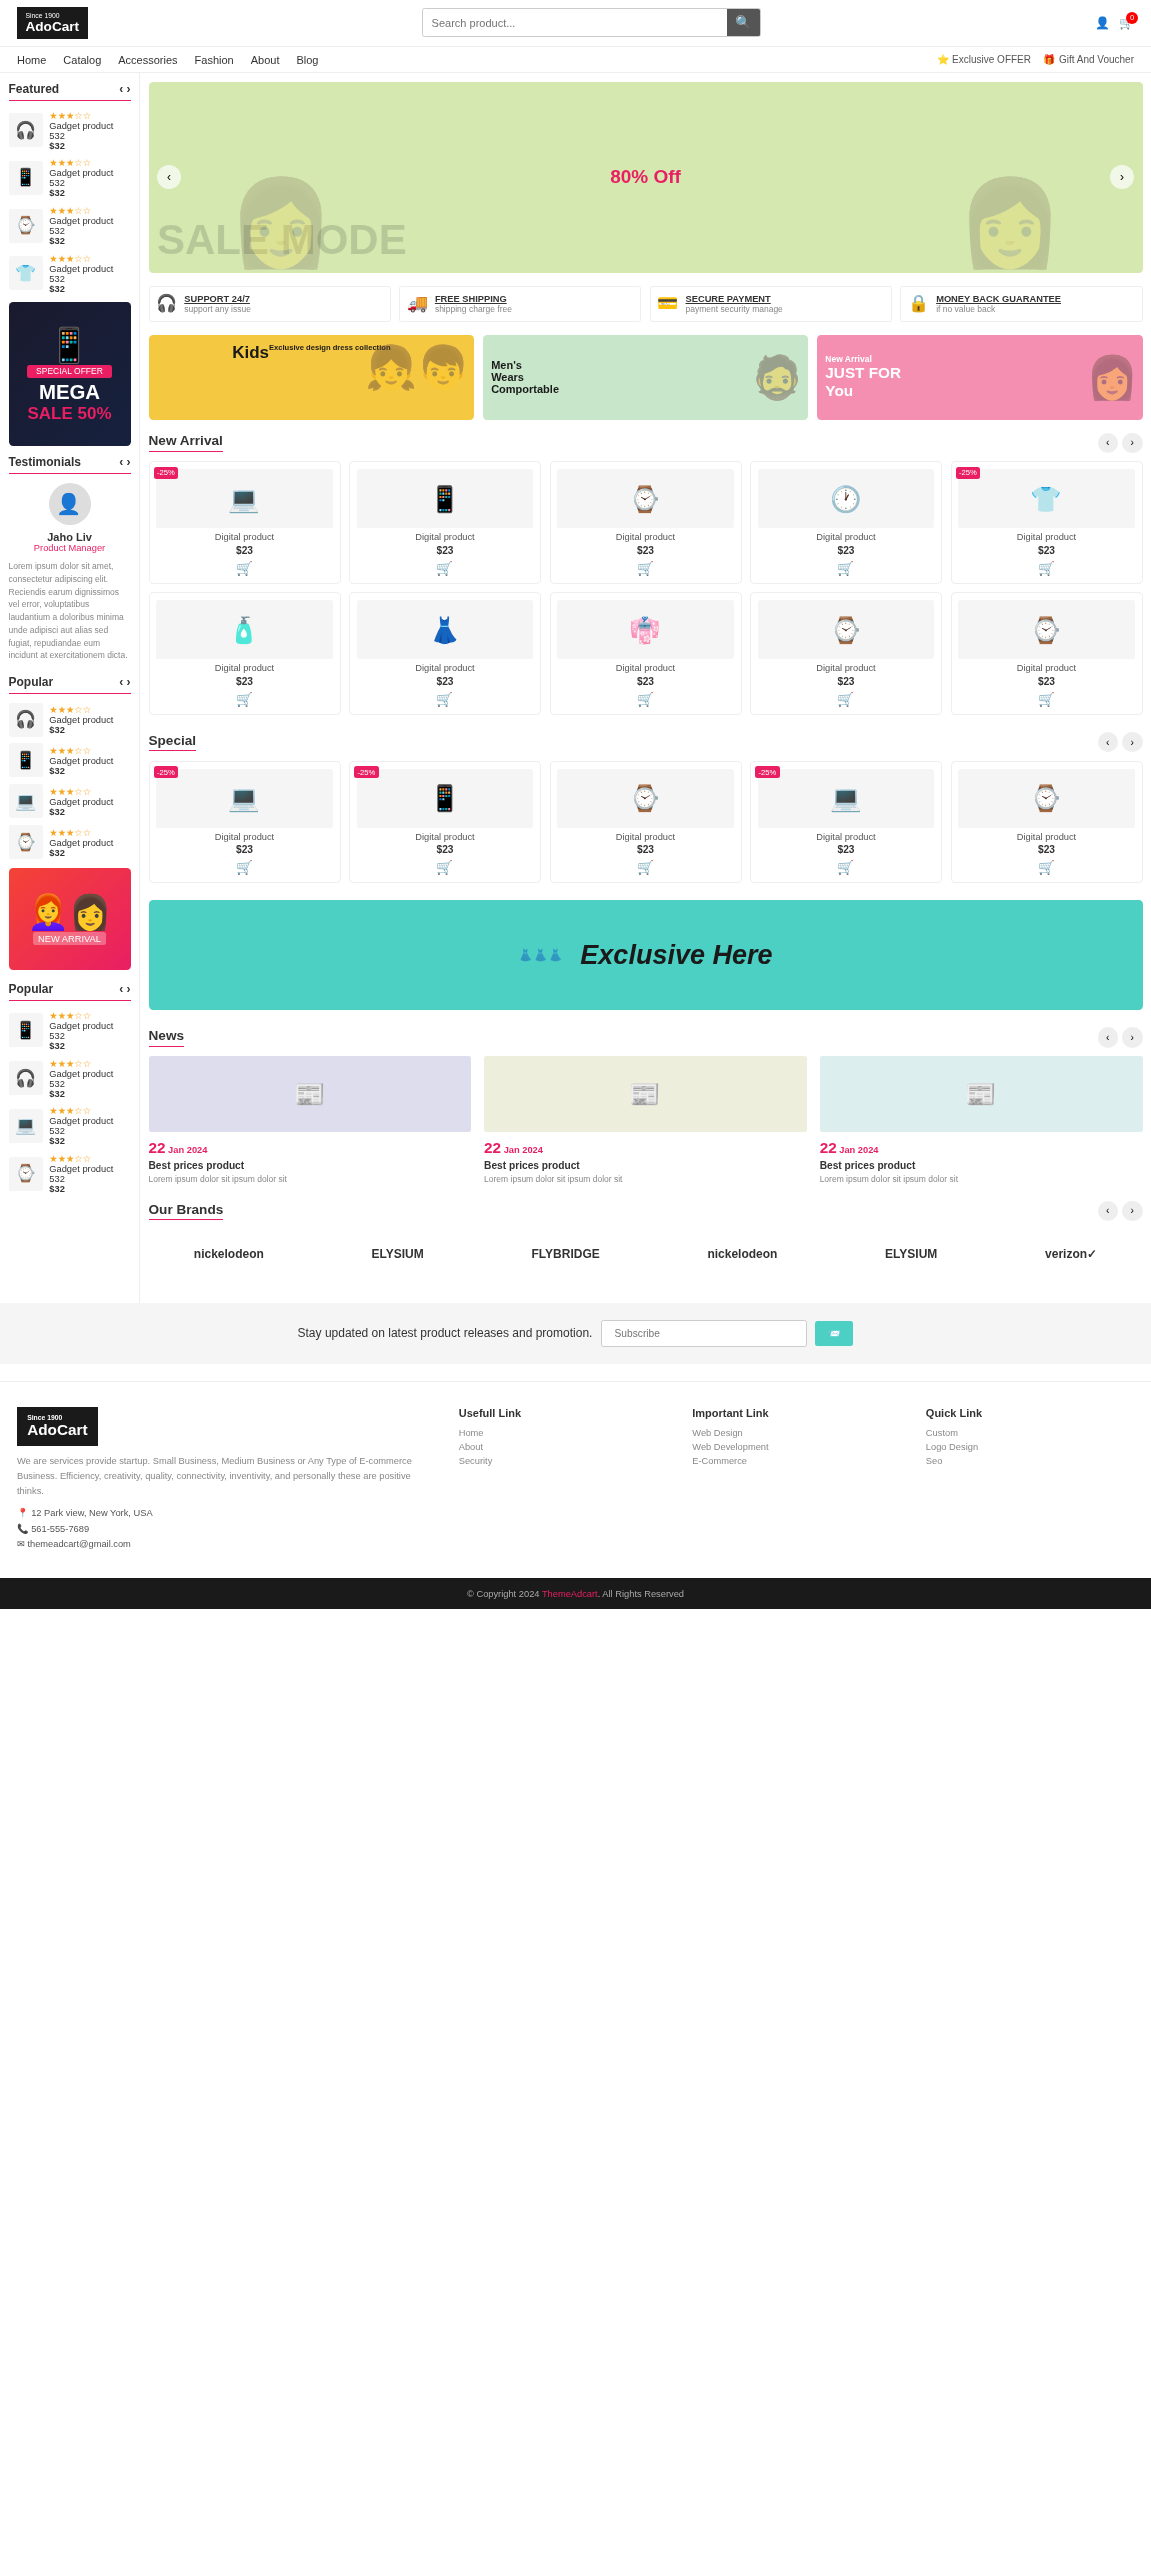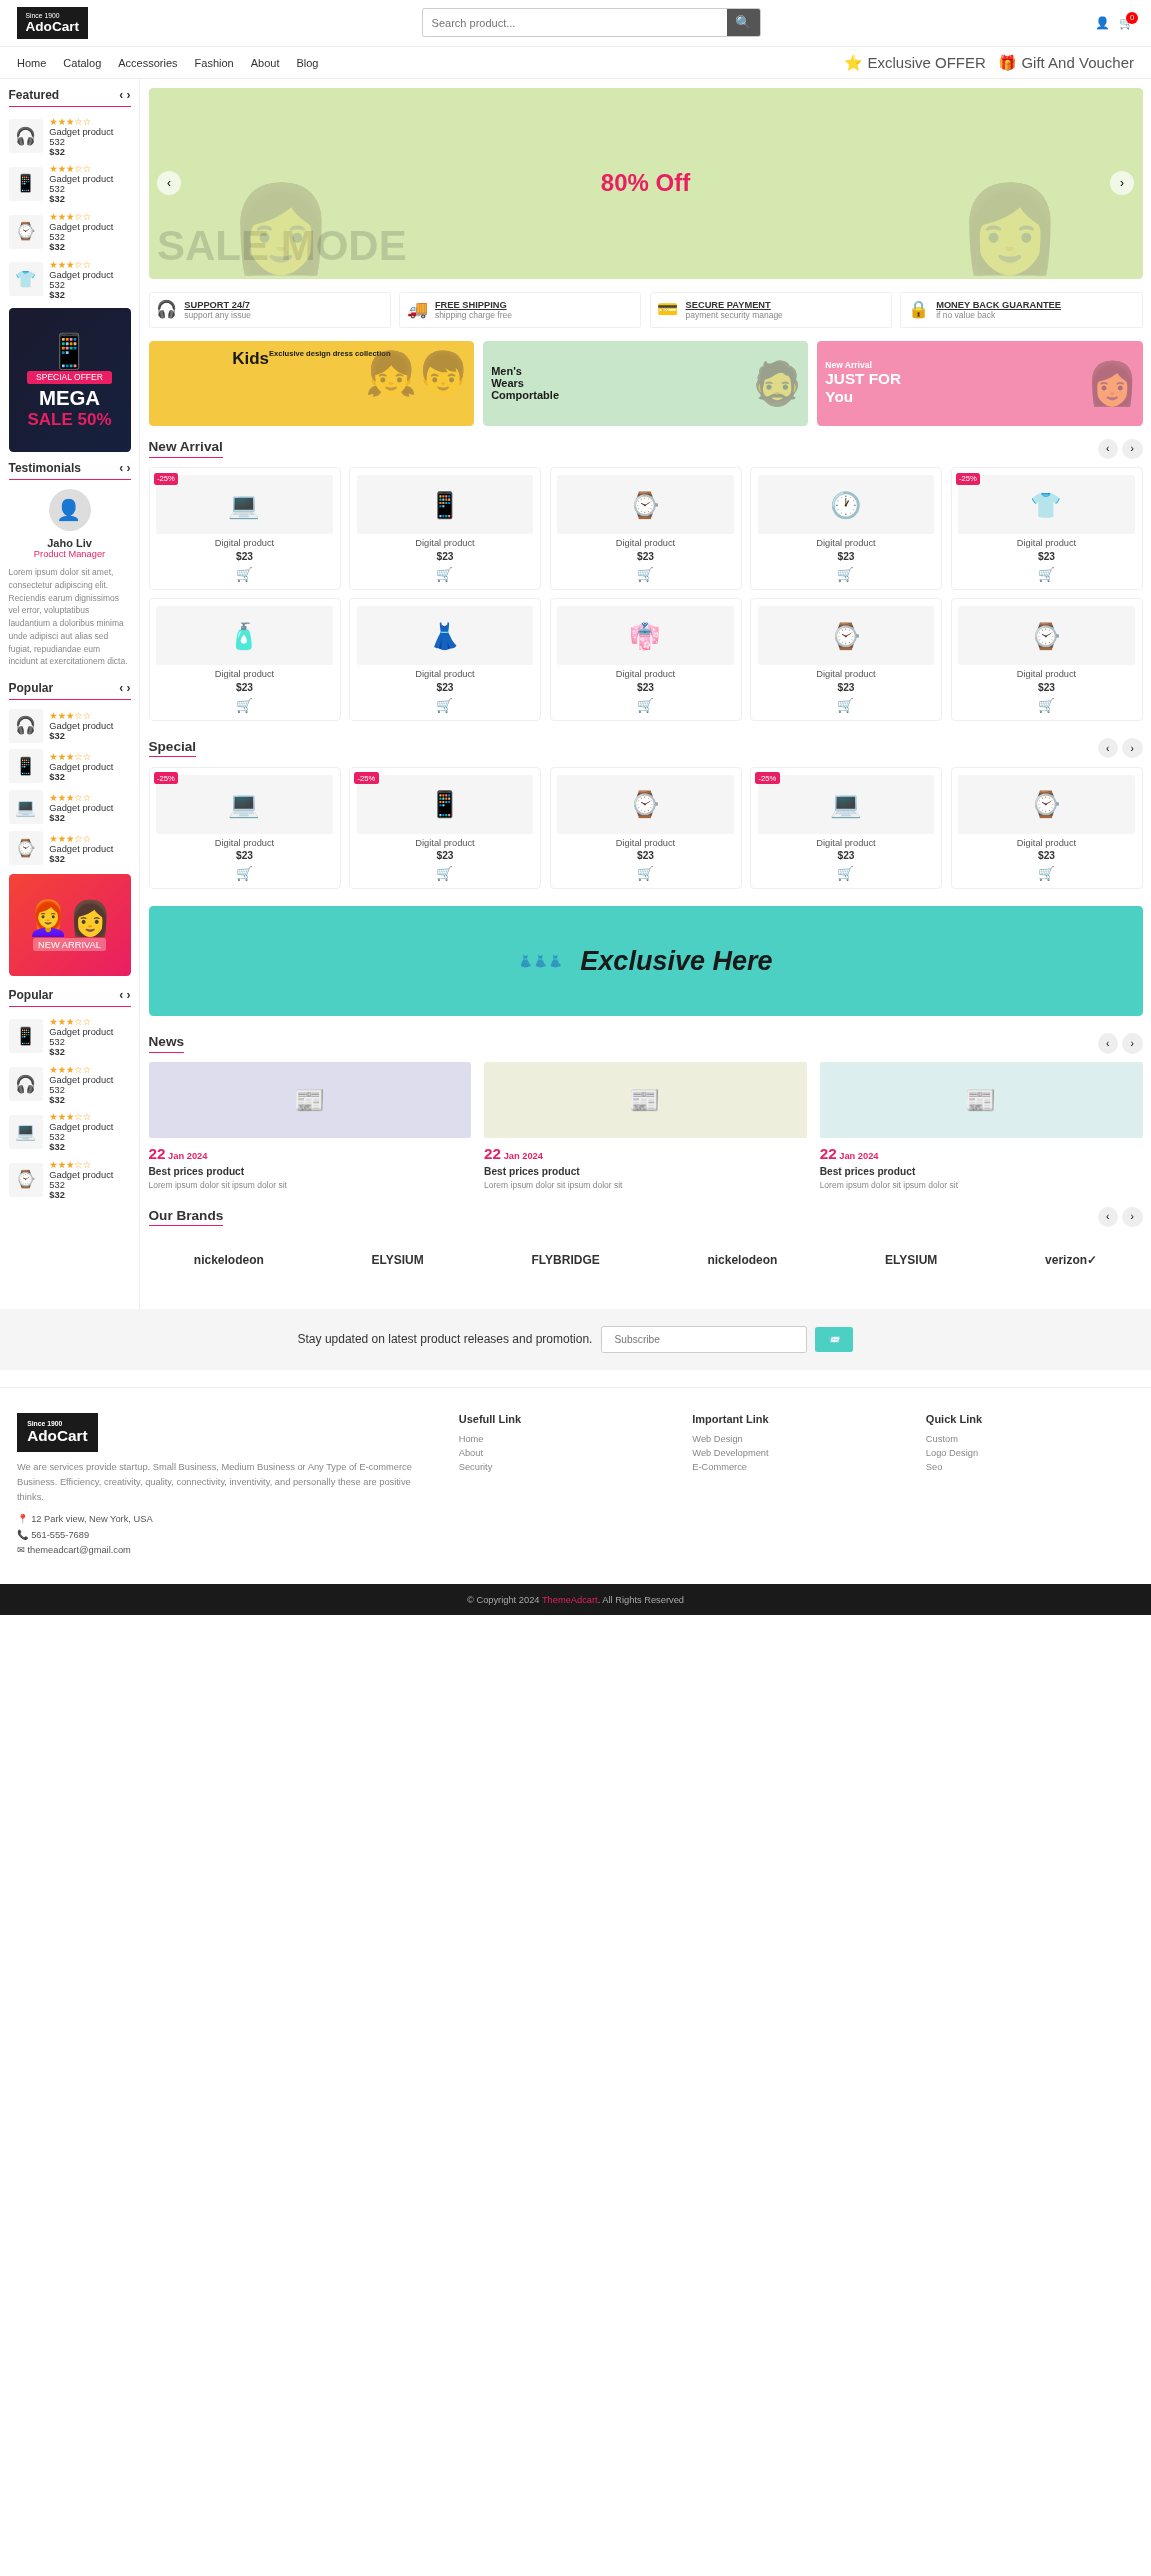--- a/index.html
+++ b/index.html
@@ -13,21 +13,21 @@
     .search-bar input { border: none; outline: none; padding: 5.1px 8.5px; flex: 1; font-size: 11px; }
     .search-bar button { background: #555; border: none; padding: 6px 8.5px; cursor: pointer; color: #fff; }
     .header-icons { display: flex; align-items: center; gap: 8.5px; }
     .cart-icon { position: relative; }
     .cart-badge { position: absolute; top: -4.2px; right: -4.2px; background: red; color: #fff; border-radius: 50%; font-size: 7.6px; width: 12px; height: 12px; display: flex; align-items: center; justify-content: center; }
 
     
     .main-nav { display: flex; align-items: center; justify-content: space-between; padding: 6.8px 17px; border-bottom: 0.8px solid #eee; }
     .nav-links { display: flex; gap: 17px; }
     .nav-links a { text-decoration: none; color: #333; font-size: 11px; }
-    .nav-right { display: flex; gap: 12.7px; font-size: 15px; color: #555; }
+    .nav-right { display: flex; gap: 12.7px; font-size: 10px; color: #555; }
     .nav-right span { cursor: pointer; }
 
     
     .main-content { display: flex; gap: 0; }
     .sidebar { width: 140px; min-width: 140px; padding: 8.5px; border-right: 0.8px solid #eee; }
     .page-content { flex: 1; padding: 8.5px; }
 
     
     .sidebar-section-title { font-size: 12px; font-weight: bold; color: #333; border-bottom: 1.7px solid #e91e63; padding-bottom: 4.2px; margin-bottom: 8.5px; display: flex; justify-content: space-between; align-items: center; text-align: center; }
     .sidebar-item { display: flex; align-items: center; gap: 6.8px; margin-bottom: 6.8px; }
@@ -301,21 +301,21 @@
       </div>
       </div>
 
   </aside>
 
   <div class="page-content">
 
     <div class="hero-slider">
       <button class="slider-arrow left">‹</button>
       <div style="text-align:center; position:relative; z-index:2;">
-        <div style="font-size:24px; font-weight:900; color:#e91e63;">80% Off</div>
+        <div style="font-size:19px; font-weight:900; color:#e91e63;">80% Off</div>
       </div>
       <div class="hero-text">SALE MODE</div>
       <div style="position:absolute; left:8%; bottom:0; font-size:85px; opacity:0.2;">👩</div>
       <div style="position:absolute; right:8%; bottom:0; font-size:85px; opacity:0.2;">👩</div>
       <button class="slider-arrow right">›</button>
     </div>
 
     <div class="features-strip">
       <div class="feature-item">
         <span class="feature-icon">🎧</span>

